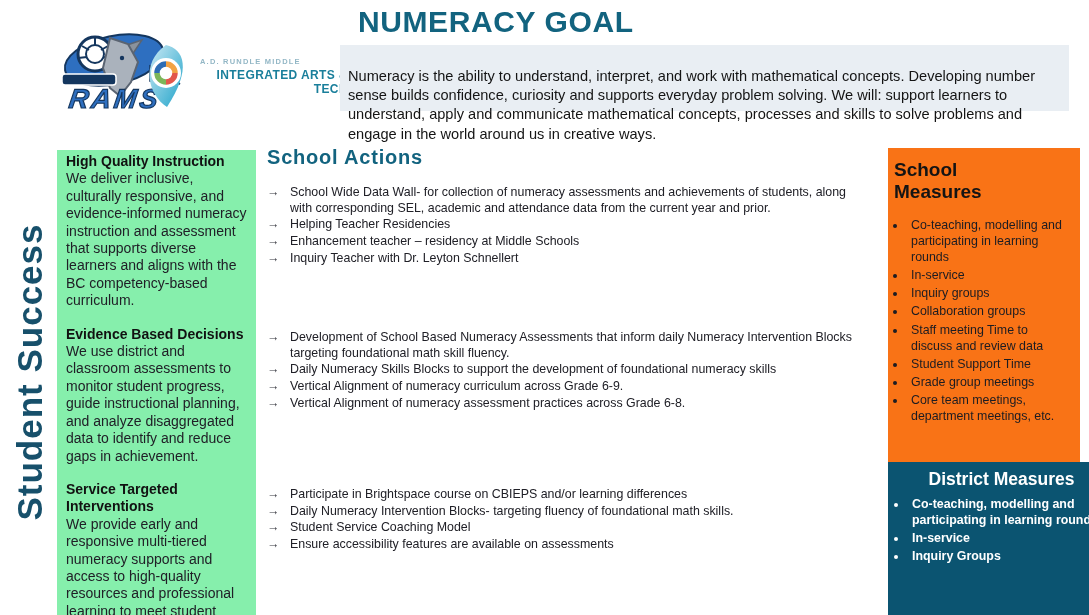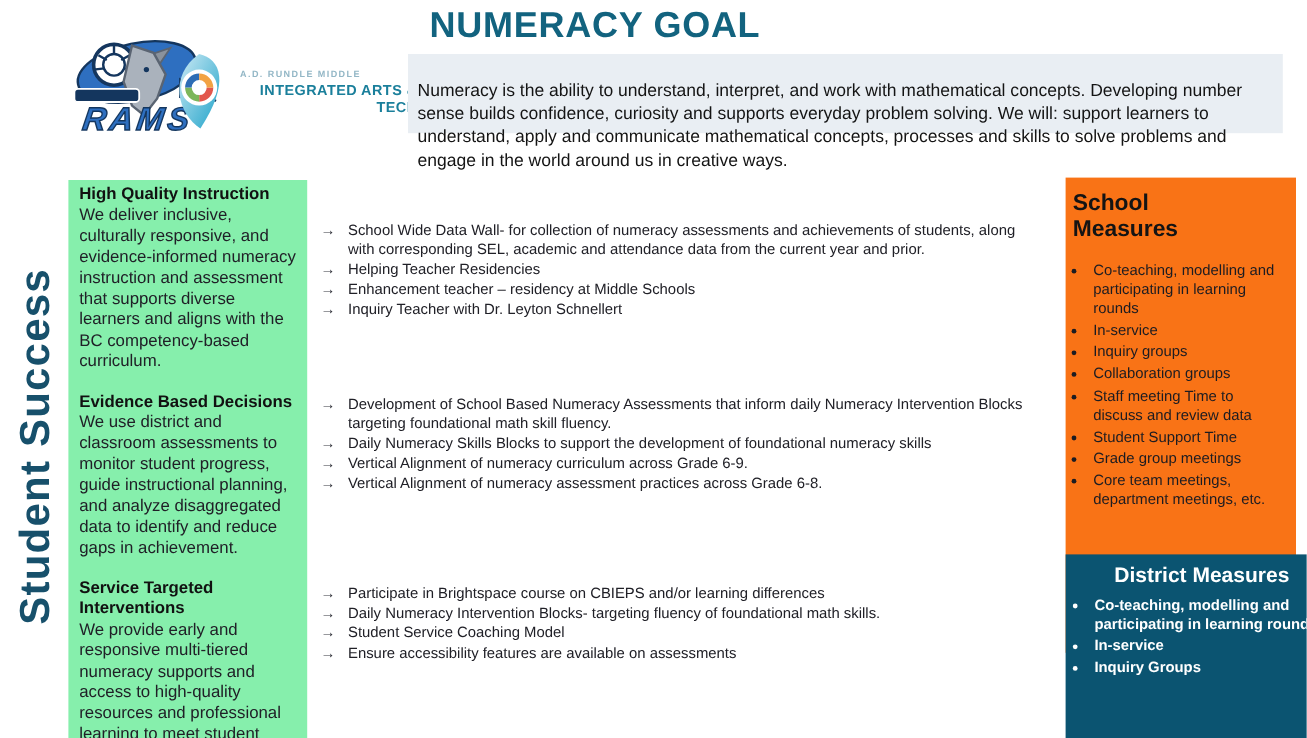--- a/index.html
+++ b/index.html
@@ -229,20 +229,21 @@
     <div class="lb-section">
       <h3>Evidence Based Decisions</h3>
       <p>We use district and classroom assessments to monitor student progress, guide instructional planning, and analyze disaggregated data to identify and reduce gaps in achievement.</p>
     </div>
     <div class="lb-section">
       <h3>Service Targeted Interventions</h3>
       <p>We provide early and responsive multi-tiered numeracy supports and access to high-quality resources and professional learning to meet student needs.</p>
     </div>
   </div>
 
+  <div class="actions-title">School Actions</div>
 
   <div class="actions-group ag-1">
     <div class="action-item">
       <span class="arrow">→</span>
       <span class="atext">School Wide Data Wall- for collection of numeracy assessments and achievements of students, along with corresponding SEL, academic and attendance data from the current year and prior.</span>
     </div>
     <div class="action-item">
       <span class="arrow">→</span>
       <span class="atext">Helping Teacher Residencies</span>
     </div>

